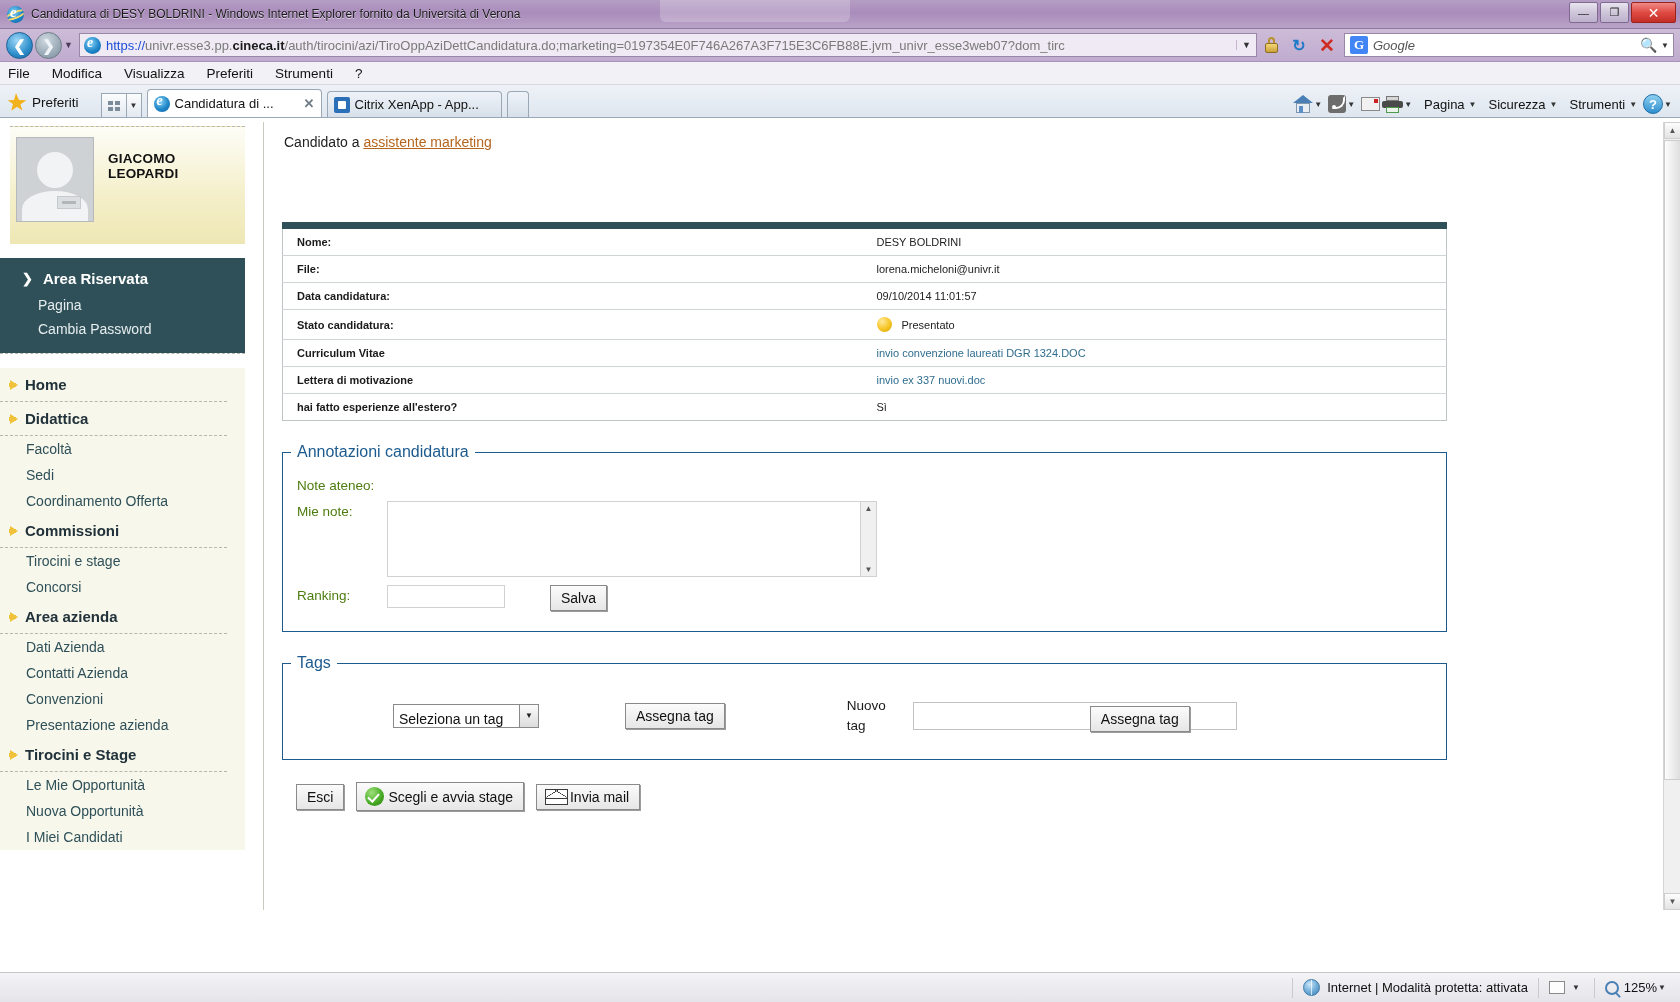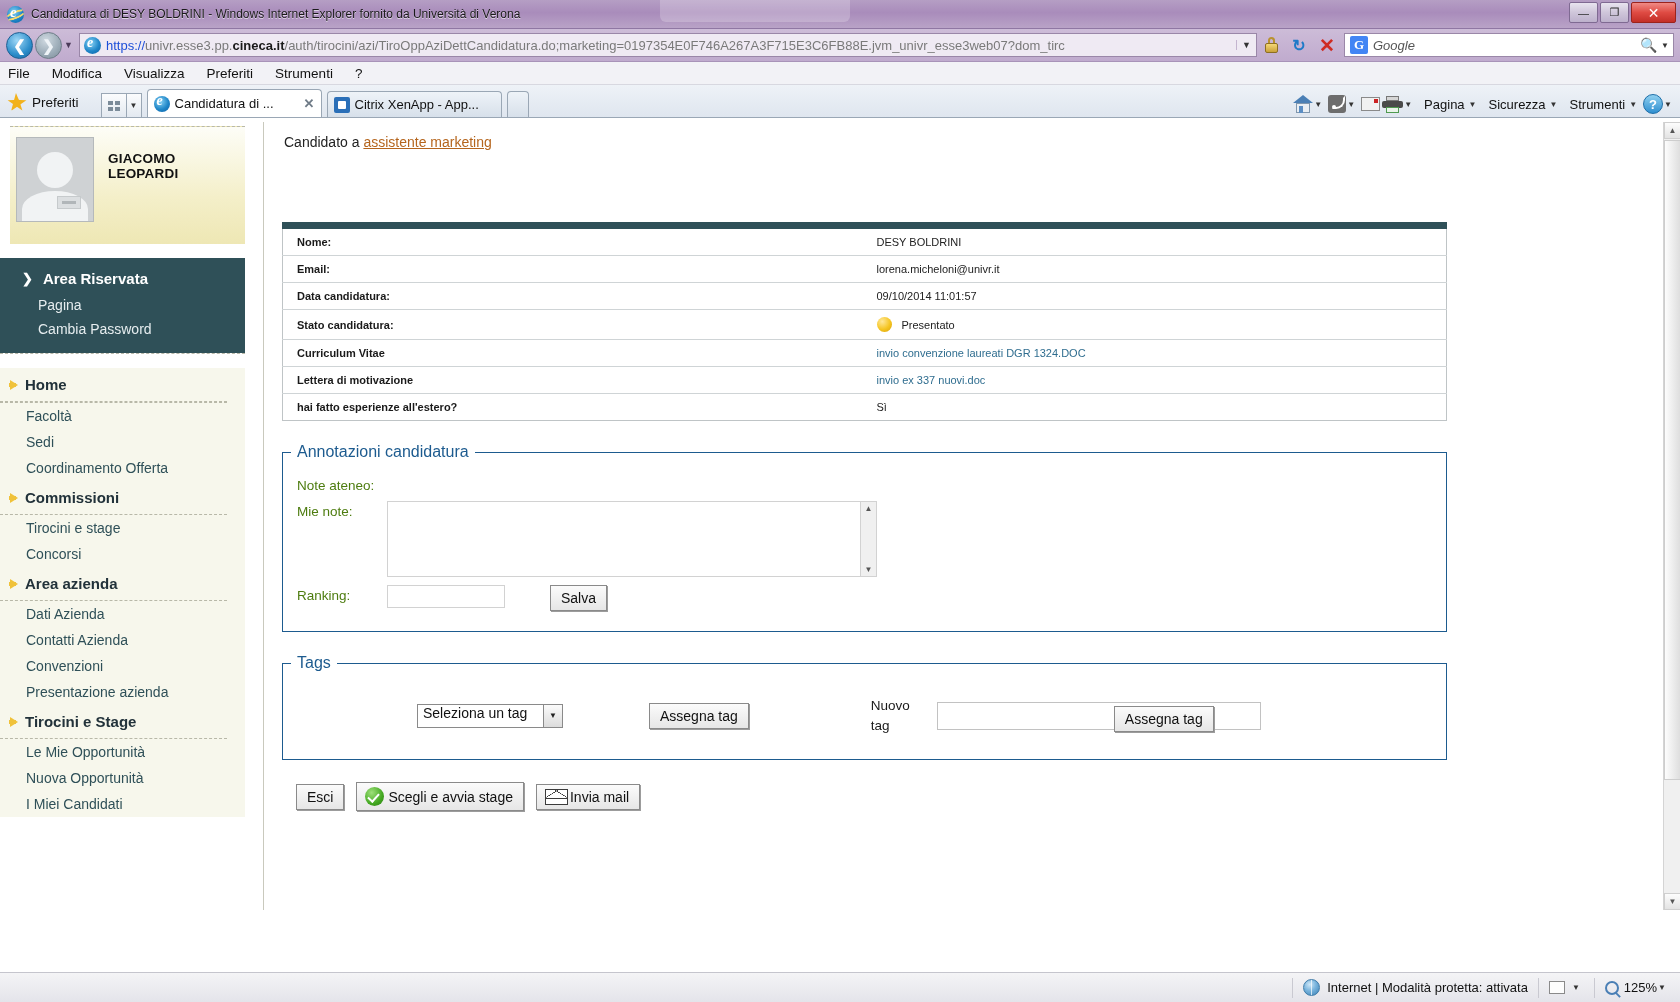--- a/index.html
+++ b/index.html
@@ -397,23 +397,23 @@
     border: 1px solid #8a8a8a; background: linear-gradient(to bottom,#fbfbfb,#e6e6e6);
     box-shadow: 1px 1px 0 #9c9c9c;
     font-size: 14px; color: #111; padding: 4px 10px;
     display: inline-flex; align-items: center; justify-content: center;
     font-family: "Liberation Sans", sans-serif;
   }
   .salva-wrap { margin-left: 45px; }
 
   .tags-row { display: flex; align-items: center; padding: 14px 0 8px 14px; }
   .tag-select {
-    width: 146px; height: 24px; margin-left: 120px;
+    width: 146px; height: 24px; margin-left: 96px;
     border: 1px solid #8a8a8a; background: #fff;
-    display: flex; align-items: flex-start; font-size: 14px; color: #111;
+    display: flex; align-items: flex-end; font-size: 14px; color: #111;
     padding-left: 5px;
   }
   .tag-select .arrowbtn {
     margin-left: auto; width: 19px; height: 22px;
     background: linear-gradient(to bottom,#fbfbfb,#dcdcdc); border-left: 1px solid #8a8a8a;
     display: flex; align-items: center; justify-content: center; font-size: 8px; color: #222;
   }
   .assegna-btn { margin-left: 86px; }
   .nuovo-tag-label {
     margin-left: 122px; width: 58px; font-size: 13.5px; color: #1a1a1a; line-height: 1.45;
@@ -635,20 +635,24 @@
       <div class="sb-white"></div>
 
       <div class="nav-list">
 
         <div class="nav-group">
           <span class="arrow"></span>
           <span>Home</span>
         </div>
         <div class="menu-sep"></div>
 
+        <div class="nav-group">
+          <span class="arrow"></span>
+          <span>Didattica</span>
+        </div>
         <div class="menu-sep"></div>
         <div class="nav-item">Facoltà</div>
         <div class="nav-item">Sedi</div>
         <div class="nav-item">Coordinamento Offerta</div>
 
         <div class="nav-group">
           <span class="arrow"></span>
           <span>Commissioni</span>
         </div>
         <div class="menu-sep"></div>
@@ -683,21 +687,21 @@
         <span>Candidato a </span><a href="#">assistente marketing</a>
       </div>
 
       <table class="info-table">
         <tbody>
             <tr>
           <td class="key">Nome:</td>
           <td class="val">DESY BOLDRINI</td>
         </tr>
         <tr>
-          <td class="key">Email:</td>
+          <td class="key">File:</td>
           <td class="val">lorena.micheloni@univr.it</td>
         </tr>
         <tr>
           <td class="key">Data candidatura:</td>
           <td class="val">09/10/2014 11:01:57</td>
         </tr>
         <tr>
           <td class="key">Stato candidatura:</td>
           <td class="val">
             <span class="status-dot"></span><span>Presentato</span>

